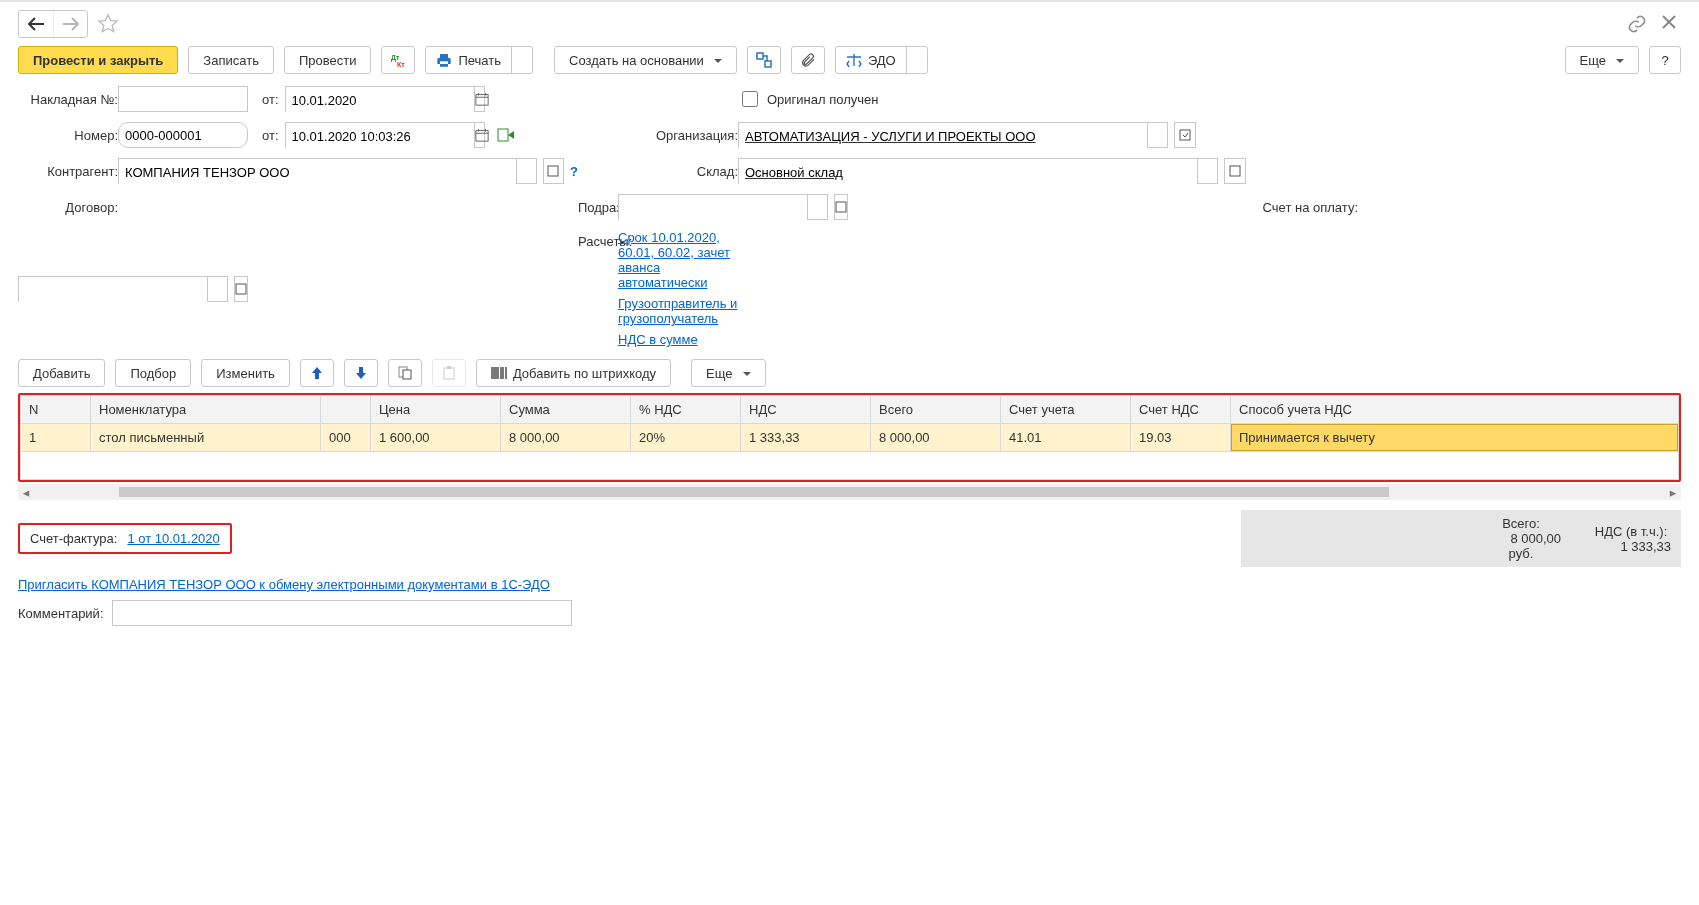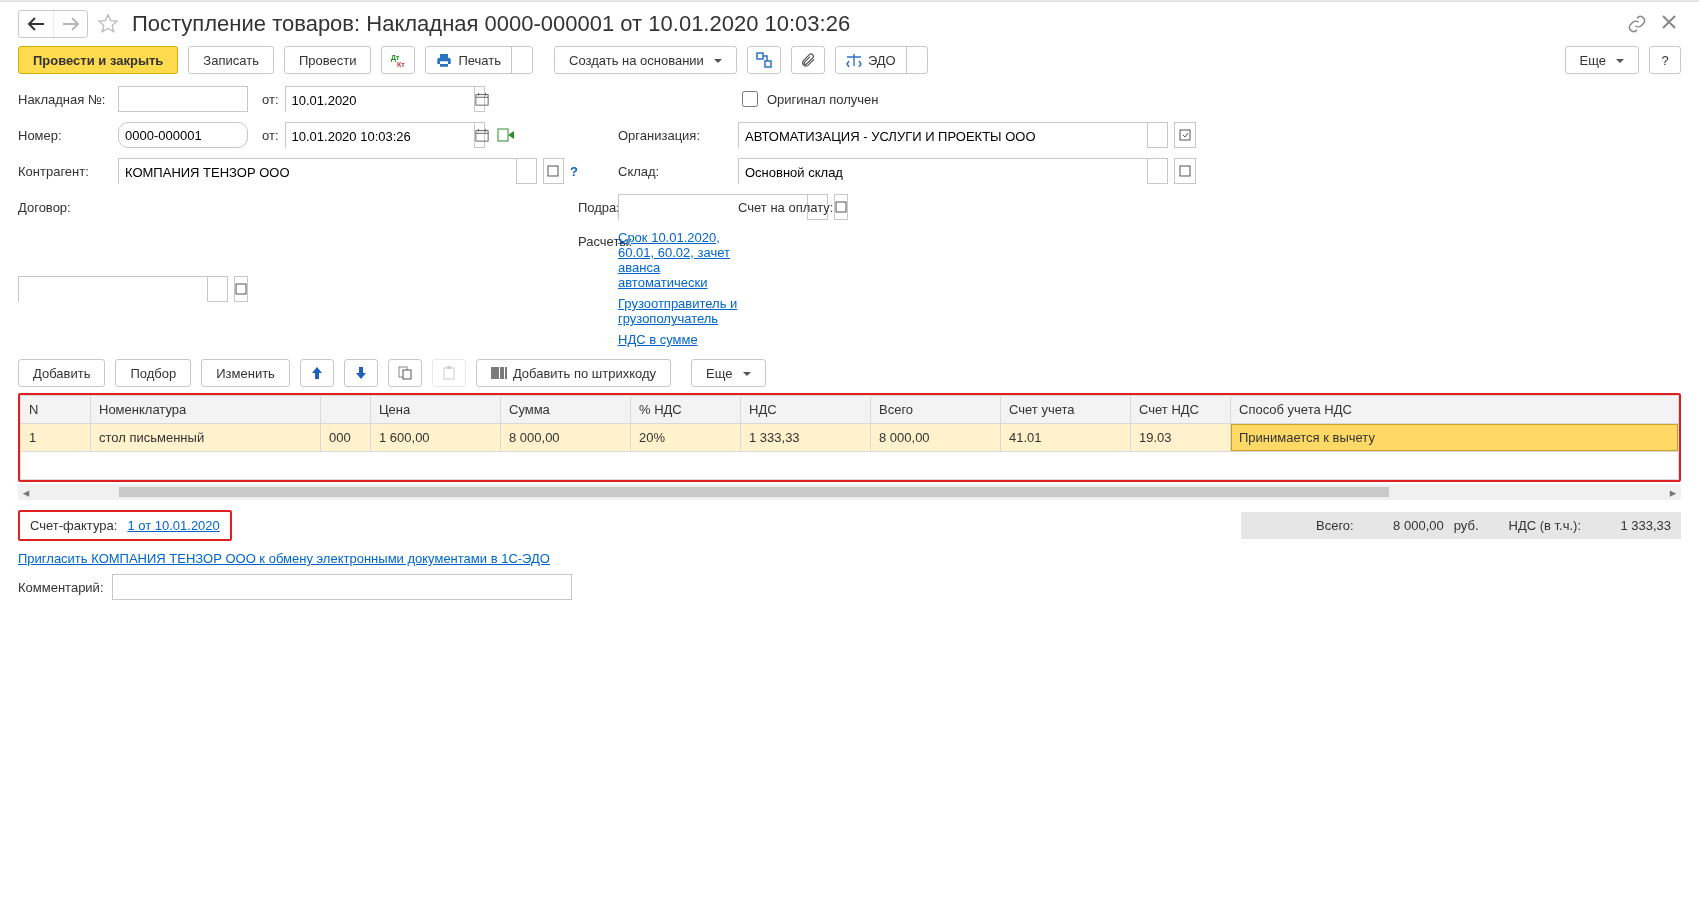--- a/index.html
+++ b/index.html
@@ -44,23 +44,23 @@
   .btn.icon-only{padding:0;width:34px;justify-content:center;}
   .btn.primary{background:var(--yellow-btn);border-color:var(--yellow-btn-border);font-weight:bold;}
   .btn .caret::after{content:"";border:4px solid transparent;border-top-color:#555;display:inline-block;margin-left:4px;position:relative;top:2px;}
   .sep{width:1px;background:transparent;}
   .btn-group{display:flex;border:1px solid var(--border-light);border-radius:3px;overflow:hidden;height:28px;}
   .btn-group .seg{display:flex;align-items:center;padding:0 10px;gap:6px;cursor:pointer;}
   .btn-group .seg + .seg{border-left:1px solid var(--border-light);}
 
   
   .fields{display:grid;grid-template-columns:100px 460px 40px 120px 620px;column-gap:0;row-gap:10px;align-items:center;}
-  .lbl{color:#333;white-space:nowrap;}
+  .lbl{color:#333;white-space:nowrap;text-align:right;}
   .cell-left{display:flex;align-items:center;gap:6px;}
-  .cell-right{display:flex;align-items:flex-start;gap:6px;}
+  .cell-right{display:flex;align-items:flex-start;gap:6px;text-decoration:underline;}
   .input{border:1px solid var(--border-light);height:26px;padding:0 6px;font-size:13px;background:#fff;}
   .combo{display:flex;height:26px;border:1px solid var(--border-light);}
   .combo .input{border:none;flex:1;}
   .combo .cbtn{width:20px;border-left:1px solid var(--border-light);display:flex;align-items:center;justify-content:center;cursor:pointer;background:#fff;}
   .date-wrap{display:flex;height:26px;border:1px solid var(--border-light);}
   .date-wrap .input{border:none;flex:1;}
   .date-wrap .cal{width:24px;border-left:1px solid var(--border-light);display:flex;align-items:center;justify-content:center;cursor:pointer;}
   .side-btn{width:22px;height:26px;border:1px solid var(--border-light);display:flex;align-items:center;justify-content:center;cursor:pointer;}
   .check{display:flex;align-items:center;gap:6px;}
   .check input{width:16px;height:16px;}
@@ -85,21 +85,21 @@
   
   .hscroll{display:flex;align-items:center;height:16px;background:#f0f0f0;margin-top:2px;}
   .hscroll .arrow{width:16px;text-align:center;color:#777;}
   .hscroll .track{flex:1;height:10px;background:#f0f0f0;position:relative;}
   .hscroll .thumb{position:absolute;left:85px;width:1270px;height:10px;background:#c9c9c9;border-radius:0;}
 
   
   .footer-row{display:flex;align-items:center;padding:10px 0 6px 0;gap:30px;}
   .sf-box{border:2px solid var(--red);border-radius:2px;padding:6px 10px;display:flex;align-items:center;gap:10px;}
   .totals-bar{margin-left:auto;background:#e6e6e6;padding:6px 10px;display:flex;align-items:center;gap:30px;min-width:440px;justify-content:flex-end;}
-  .totals-bar .tl{display:flex;gap:10px;align-items:center;}
+  .totals-bar .tl{display:flex;align-items:center;flex-direction:column;}
   .invite{padding:4px 0;}
   .comment-row{display:flex;align-items:center;gap:8px;padding:4px 0;}
 
   
   svg{display:block;}
 </style>
 </head>
 <body>
 
 <div class="tabstrip"></div>
@@ -117,21 +117,20 @@
         <svg width="18" height="14" viewBox="0 0 18 14">
             <path d="M10 1 L16 7 L10 13 M16 7 H1" stroke="#333" stroke-width="2" fill="none"></path>
           </svg>
       </div>
     </div>
     <div class="star-icon">
       <svg width="22" height="22" viewBox="0 0 24 24">
           <path d="M12 2l2.9 6.3 6.9.6-5.2 4.6 1.6 6.8L12 16.9 5.8 20.3l1.6-6.8L2.2 8.9l6.9-.6z" fill="none" stroke="#bbb" stroke-width="1.5"></path>
         </svg>
     </div>
-    <div class="title-text">Поступление товаров: Накладная 0000-000001 от 10.01.2020 10:03:26</div>
     <div class="title-spacer"></div>
     <div class="title-tools">
       <div class="ic">
         <svg width="20" height="20" viewBox="0 0 24 24">
             <path d="M10 14a5 5 0 0 0 7 0l3-3a5 5 0 0 0-7-7l-1 1M14 10a5 5 0 0 0-7 0l-3 3a5 5 0 0 0 7 7l1-1" fill="none" stroke="#888" stroke-width="1.8"></path>
           </svg>
       </div>
       <div class="ic">
         <svg width="16" height="16" viewBox="0 0 16 16">
             <path d="M2 2 L14 14 M14 2 L2 14" stroke="#888" stroke-width="2"></path>
@@ -268,21 +267,21 @@
       <div class="side-btn">
         <svg width="12" height="12" viewBox="0 0 12 12">
             <rect x="1" y="1" width="10" height="10" fill="none" stroke="#555"></rect>
           </svg>
       </div>
       <span class="q">?</span>
     </div>
     <div></div>
     <div class="lbl">Склад:</div>
     <div class="cell-right">
-      <div class="combo" style="width:430px">
+      <div class="combo" style="width:480px">
         <input class="input" value="Основной склад" style="">
         <div class="cbtn">
             <span class="caret"></span>
           </div>
       </div>
       <div class="side-btn">
         <svg width="12" height="12" viewBox="0 0 12 12">
             <rect x="1" y="1" width="10" height="10" fill="none" stroke="#555"></rect>
           </svg>
       </div>

